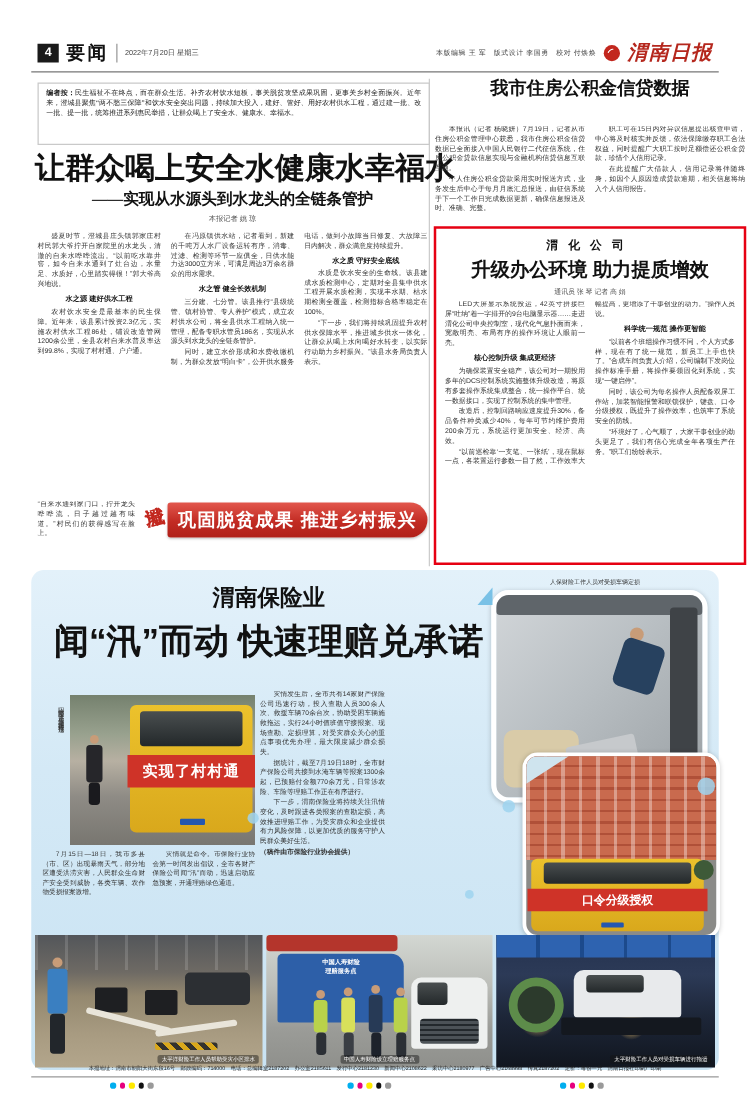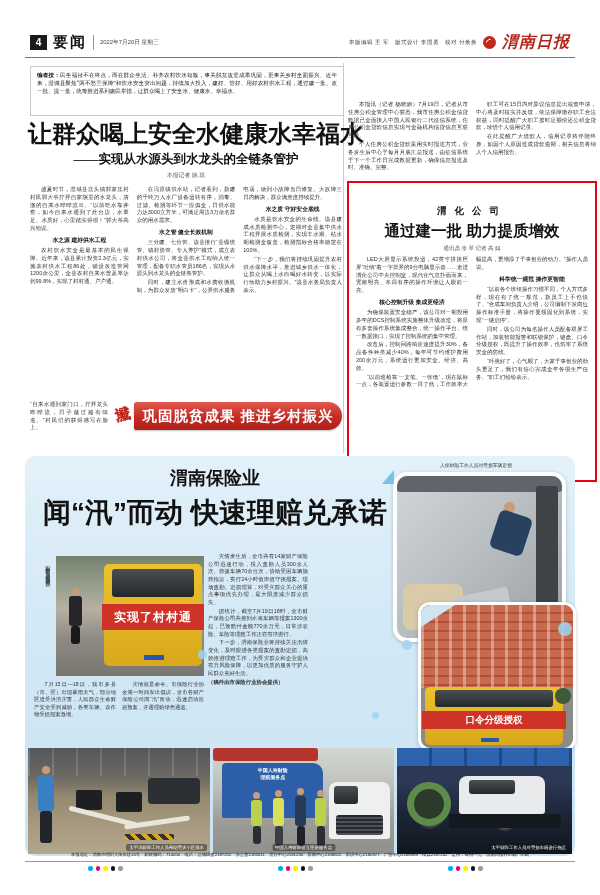--- a/index.html
+++ b/index.html
@@ -45,21 +45,21 @@
          background:linear-gradient(180deg,#e2574d,#c22b23 55%,#b02019);
          border-radius:3px 16px 16px 3px;display:flex;align-items:center;justify-content:center;
          box-shadow:0 1px 2px rgba(0,0,0,.25);}
   .ribbon span{color:#fff;font-size:14.5px;font-weight:900;letter-spacing:1px;white-space:nowrap;}
   .banner-place{position:absolute;left:-4px;top:-4px;color:#c2271e;font-weight:900;font-size:15px;
          font-family:"Liberation Serif",serif;writing-mode:vertical-rl;transform:rotate(-14deg);
          text-shadow:-1px -1px 0 #fff,1px -1px 0 #fff,-1px 1px 0 #fff,1px 1px 0 #fff;}
   
   #right-title{left:348px;top:62px;width:248px;text-align:center;font-size:14.5px;font-weight:900;line-height:1.3;}
   #right-body{left:348px;top:101px;width:248px;height:76px;columns:2;}
-  #red-box{left:347px;top:181px;width:232px;height:257px;border:2.5px solid #e60012;padding:20px 7px;}
+  #red-box{left:347px;top:181px;width:232px;height:257px;border:2.5px solid #e60012;padding:5px 7px;}
   .kicker{text-align:center;font-family:"Liberation Serif",serif;font-weight:bold;font-size:9.5px;
          letter-spacing:8px;margin:2px 0 3px;}
   .redbox-title{text-align:center;font-size:15.5px;font-weight:900;white-space:nowrap;margin-bottom:3px;}
   .redbox-byline{text-align:center;font-size:5.5px;color:#555;margin-bottom:4px;}
   #redbox-body{columns:2;height:200px;}
   
   #blue-panel{left:25px;top:456px;width:550px;height:400px;border-radius:10px;
          background:linear-gradient(180deg,#e3f1fa 0%,#d4e9f6 40%,#c9e3f3 100%);}
   #ins-title1{left:40px;top:466px;width:350px;text-align:center;font-size:18px;font-weight:900;}
   #ins-title2{left:20px;top:494px;width:390px;text-align:center;font-size:28px;font-weight:900;white-space:nowrap;}
@@ -166,31 +166,32 @@
   <div class="abs" id="main-tail">“自来水通到家门口，拧开龙头哗哗流，日子越过越有味道。”村民们的获得感写在脸上。</div>
 
   <div class="abs" id="banner">
     <div class="ribbon">
       <span>巩固脱贫成果 推进乡村振兴</span>
     </div>
     <div class="banner-place">澄城</div>
   </div>
 
   <div class="abs" id="right-title">
+    <div>我市住房公积金信贷数据</div>
   </div>
   <div class="abs body-cols" id="right-body">
     <p>本报讯（记者 杨晓妍）7月19日，记者从市住房公积金管理中心获悉，我市住房公积金信贷数据已全面接入中国人民银行二代征信系统，住房公积金贷款信息实现与金融机构信贷信息互联互通。</p>
     <p>个人住房公积金贷款采用实时报送方式，业务发生后中心于每月月底汇总报送，由征信系统于下一个工作日完成数据更新，确保信息报送及时、准确、完整。</p>
     <p>职工可在15日内对异议信息提出核查申请，中心将及时核实并反馈，依法保障缴存职工合法权益，同时提醒广大职工按时足额偿还公积金贷款，珍惜个人信用记录。</p>
     <p>在此提醒广大借款人，信用记录将伴随终身，如因个人原因造成贷款逾期，相关信息将纳入个人信用报告。</p>
   </div>
 
   <div class="abs" id="red-box">
     <div class="kicker">渭化公司</div>
-    <div class="redbox-title">通过建一批 助力提质增效</div>
+    <div class="redbox-title">升级办公环境 助力提质增效</div>
     <div class="redbox-byline">通讯员 张 琴 记者 高 娟</div>
     <div class="body-cols" id="redbox-body">
       <p>LED大屏显示系统投运，42英寸拼接巨屏“吐纳”着一字排开的9台电脑显示器……走进渭化公司中央控制室，现代化气息扑面而来，宽敞明亮、布局有序的操作环境让人眼前一亮。</p>
       <p class="sh">核心控制升级 集成更经济</p>
       <p>为确保装置安全稳产，该公司对一期投用多年的DCS控制系统实施整体升级改造，将原有多套操作系统集成整合，统一操作平台、统一数据接口，实现了控制系统的集中管理。</p>
       <p>改造后，控制回路响应速度提升30%，备品备件种类减少40%，每年可节约维护费用200余万元，系统运行更加安全、经济、高效。</p>
       <p>“以前巡检靠‘一支笔、一张纸’，现在鼠标一点，各装置运行参数一目了然，工作效率大幅提高，更增添了干事创业的动力。”操作人员说。</p>
       <p class="sh">科学统一规范 操作更智能</p>
       <p>“以前各个班组操作习惯不同，个人方式多样，现在有了统一规范，新员工上手也快了。”合成车间负责人介绍，公司编制下发岗位操作标准手册，将操作要领固化到系统，实现“一键启停”。</p>
       <p>同时，该公司为每名操作人员配备双屏工作站，加装智能报警和联锁保护，键盘、口令分级授权，既提升了操作效率，也筑牢了系统安全的防线。</p>

